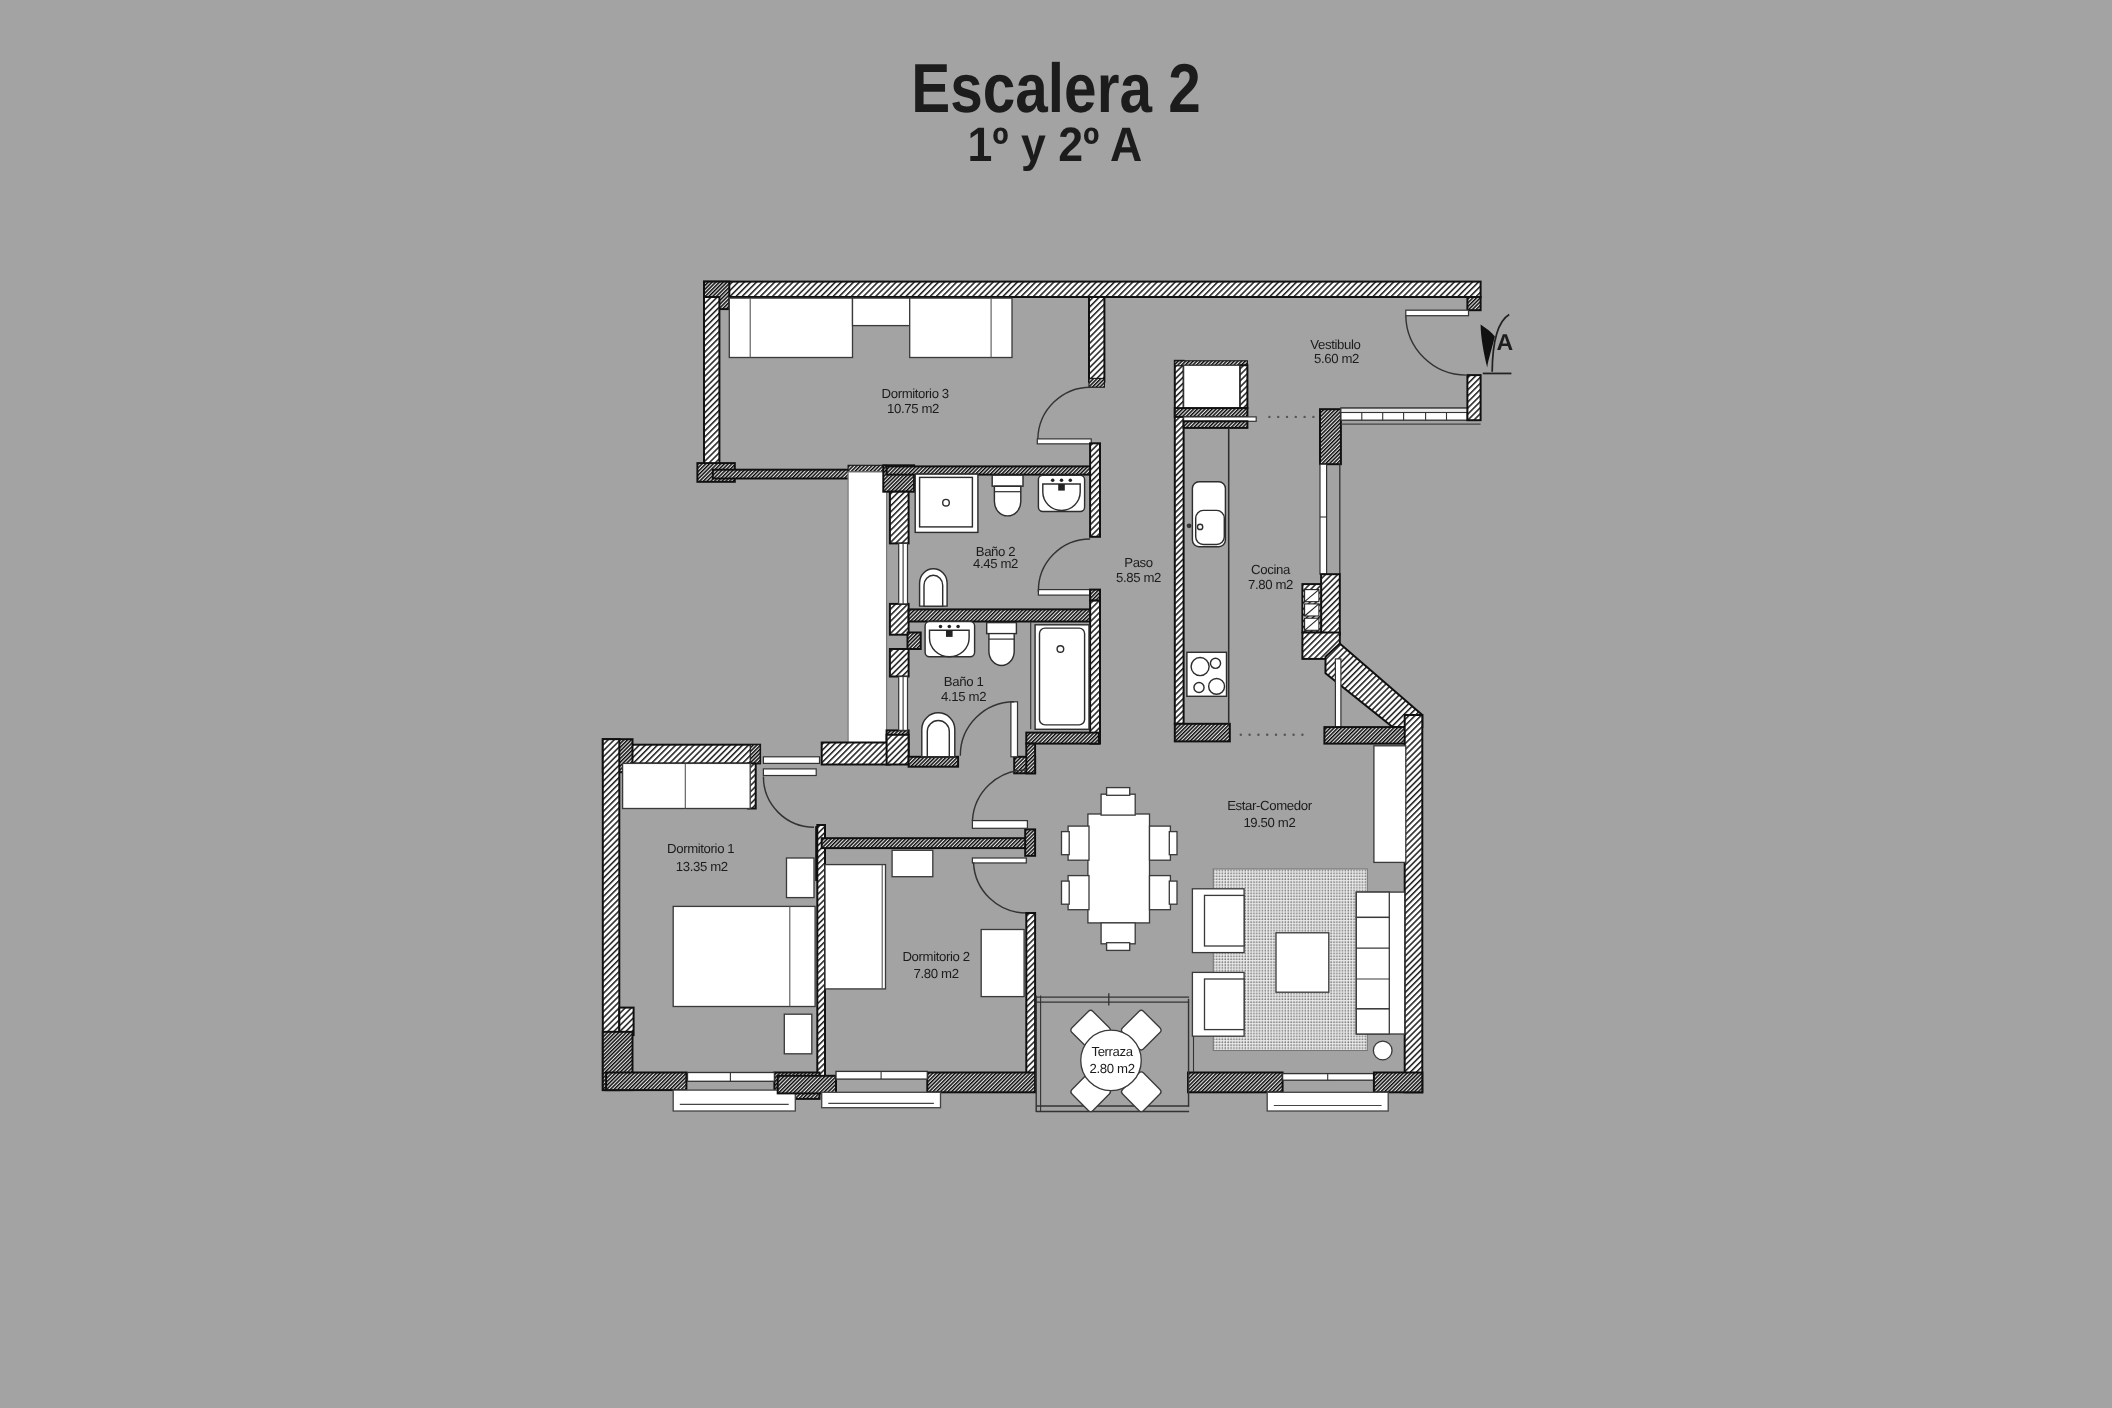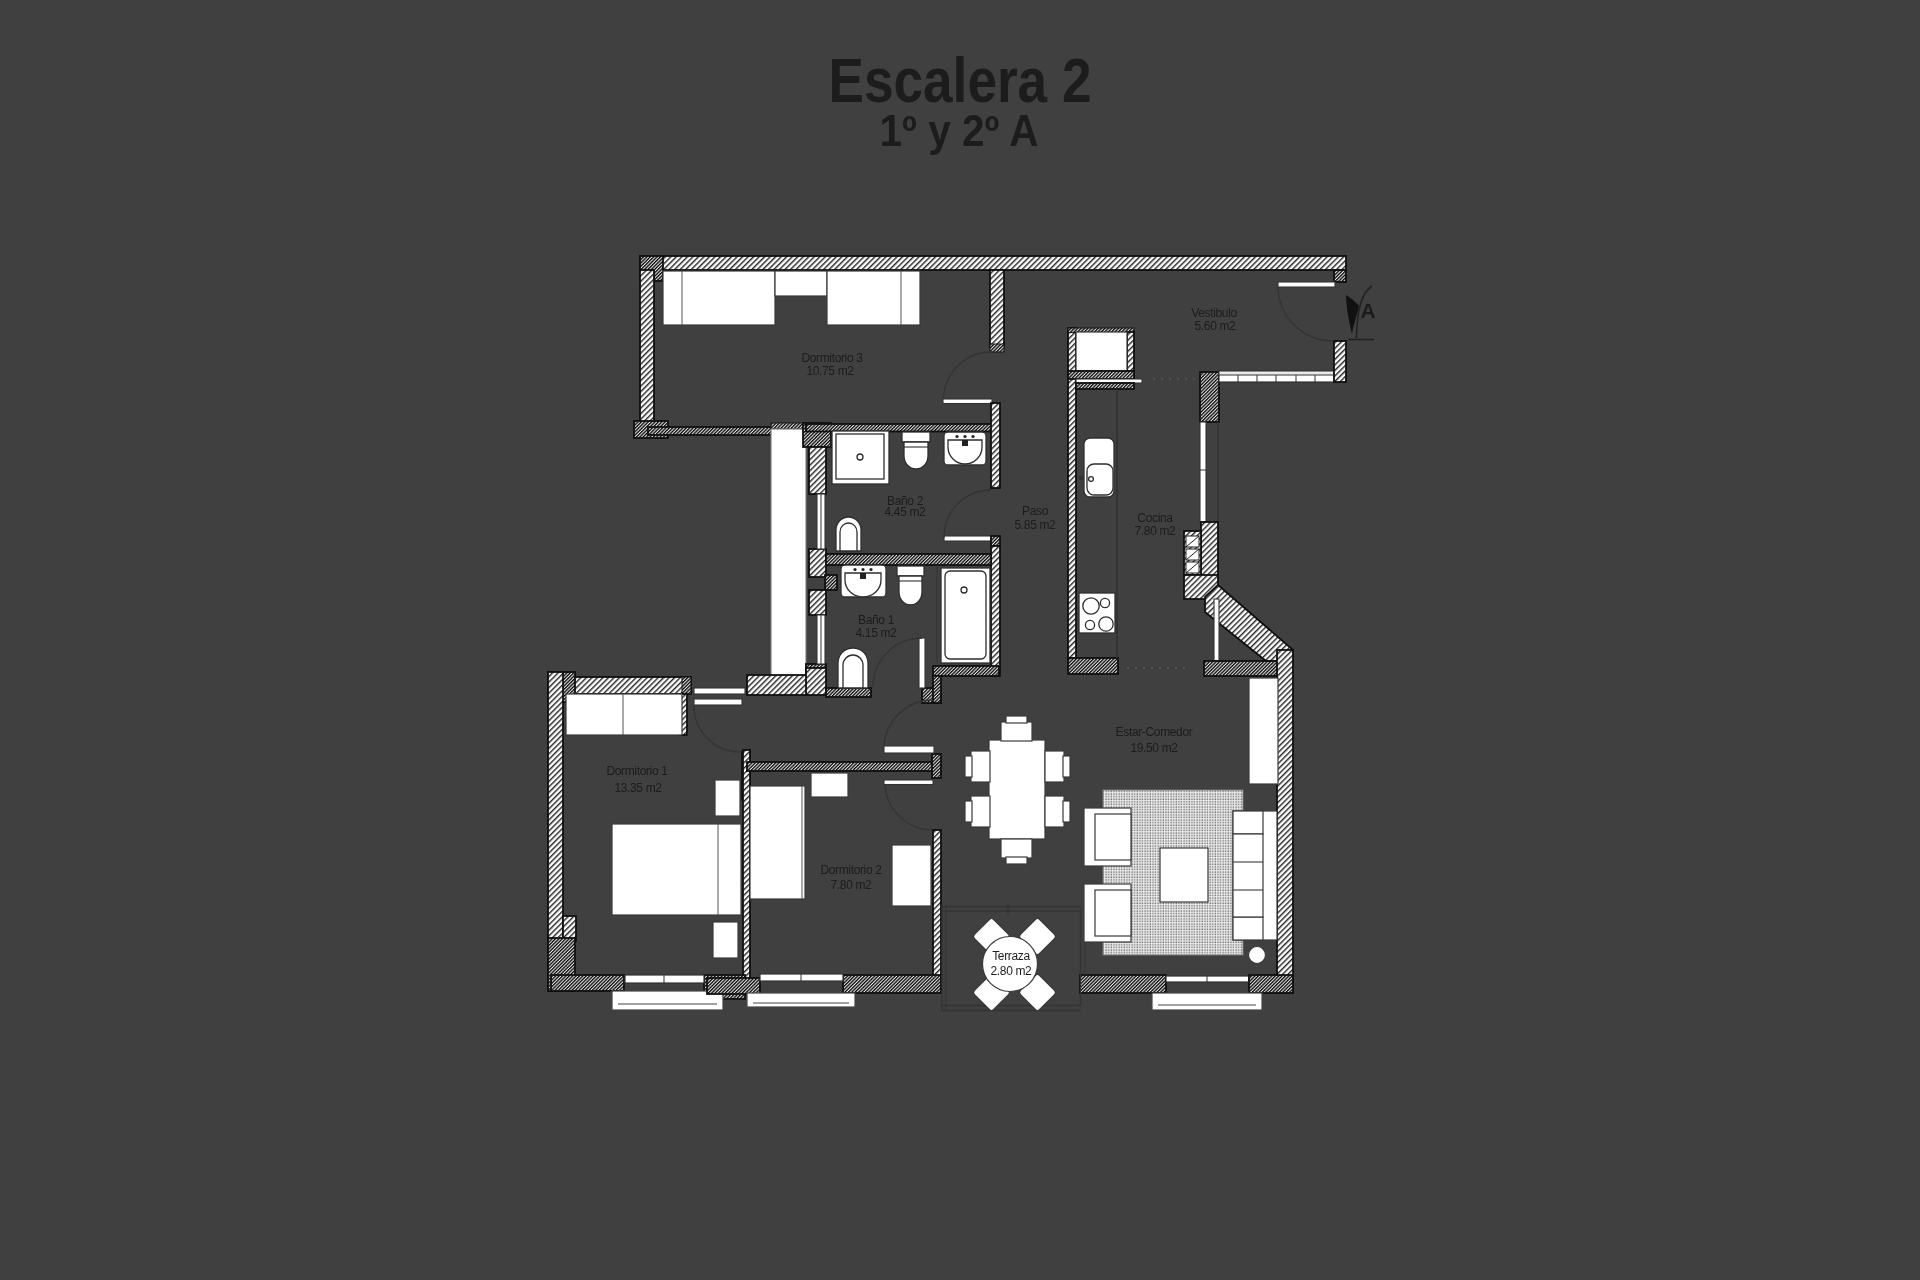--- a/index.html
+++ b/index.html
@@ -1,16 +1,16 @@
 <!DOCTYPE html>
 <html><head>
 <meta charset="utf-8">
 <style>
   html,body{margin:0;padding:0;background:#ffffff;}
-  .page{position:relative;width:1920px;height:1280px;background:#be185d;overflow:hidden;
+  .page{position:relative;width:1920px;height:1280px;background:#a3a3a3;overflow:hidden;
         font-family:"Liberation Sans", sans-serif;filter:grayscale(1);}
   svg{position:absolute;left:0;top:0;}
   text{font-family:"Liberation Sans", sans-serif;fill:#1c1c1c;}
   .rl{font-size:12px;letter-spacing:-0.35px;}
   .wall{stroke:#101010;stroke-width:1.8;}
   .fix{stroke:#2e2e2e;stroke-width:1.3;fill:#ffffff;}
   .furn{stroke:#3a3a3a;stroke-width:1.2;fill:#ffffff;}
   .arc{stroke:#333;stroke-width:1.3;fill:none;}
 </style>
 </head>

